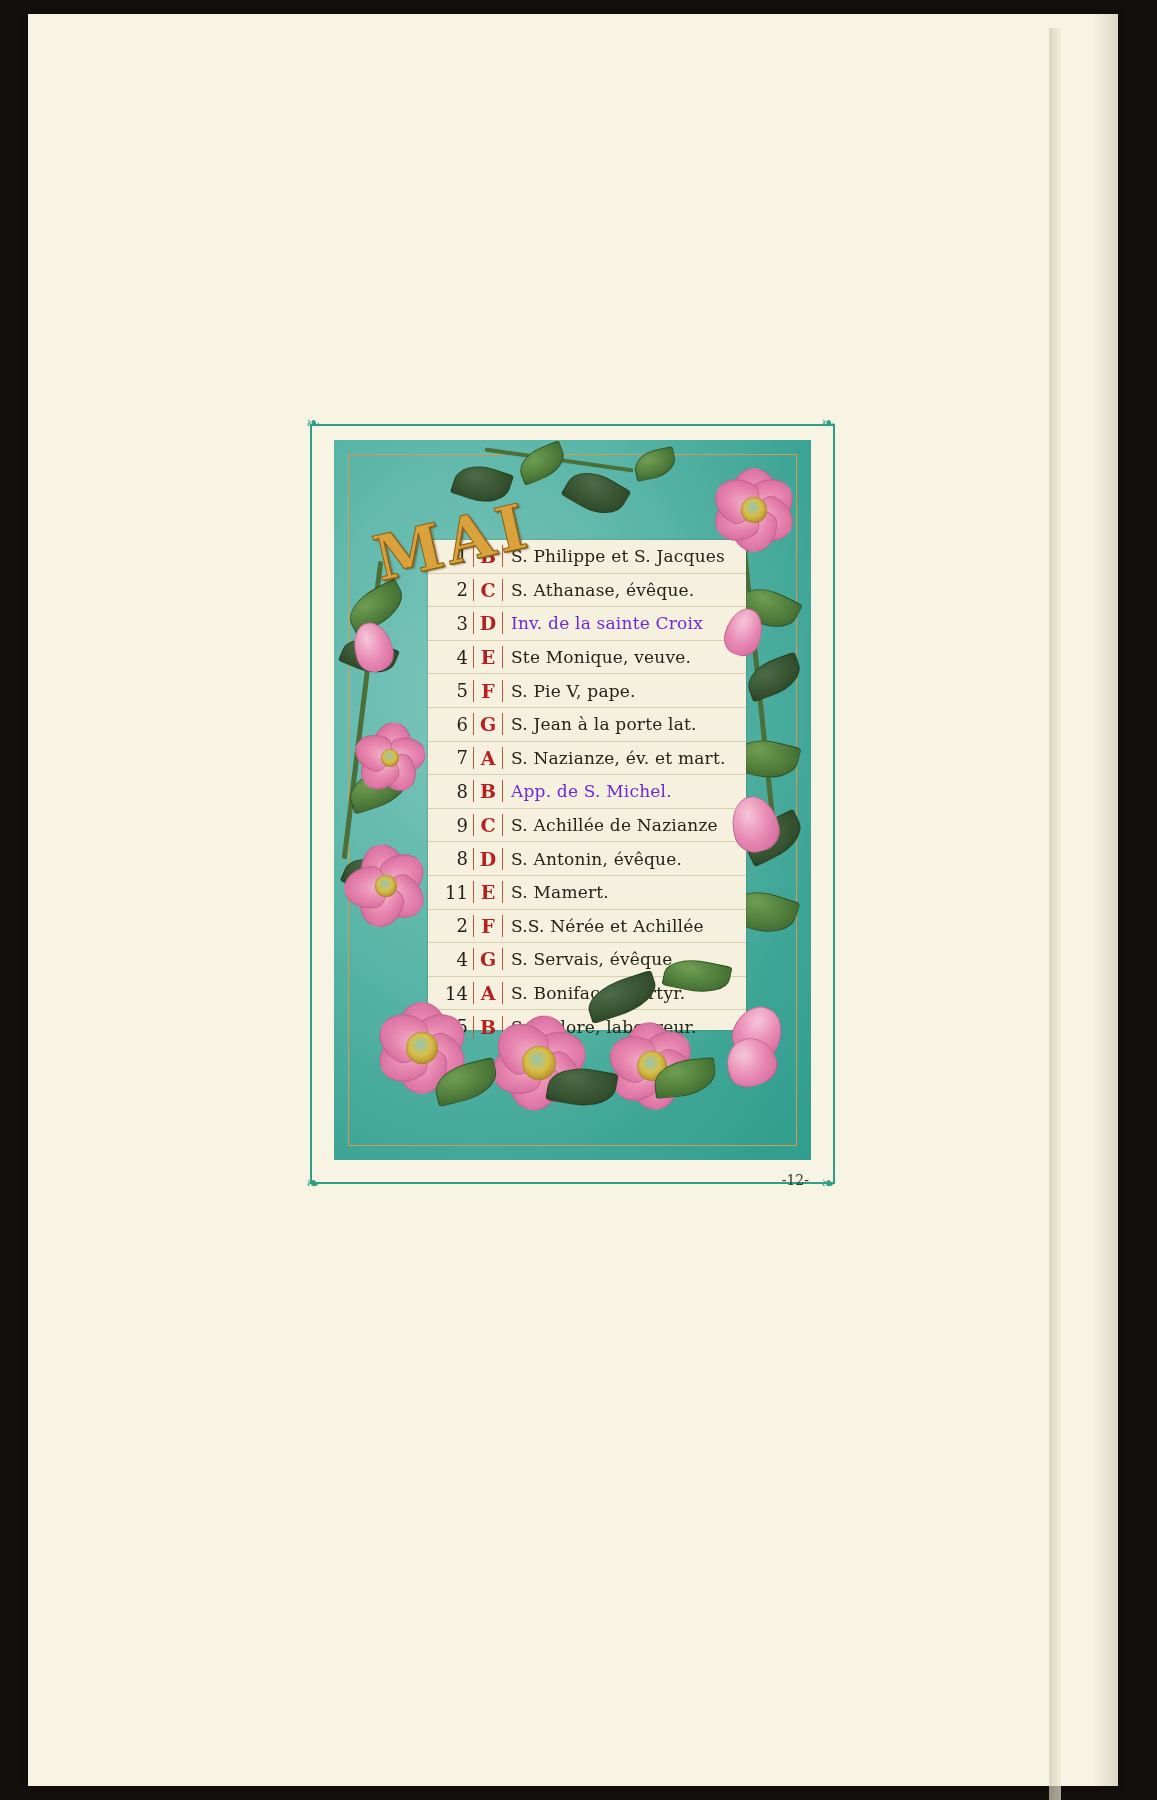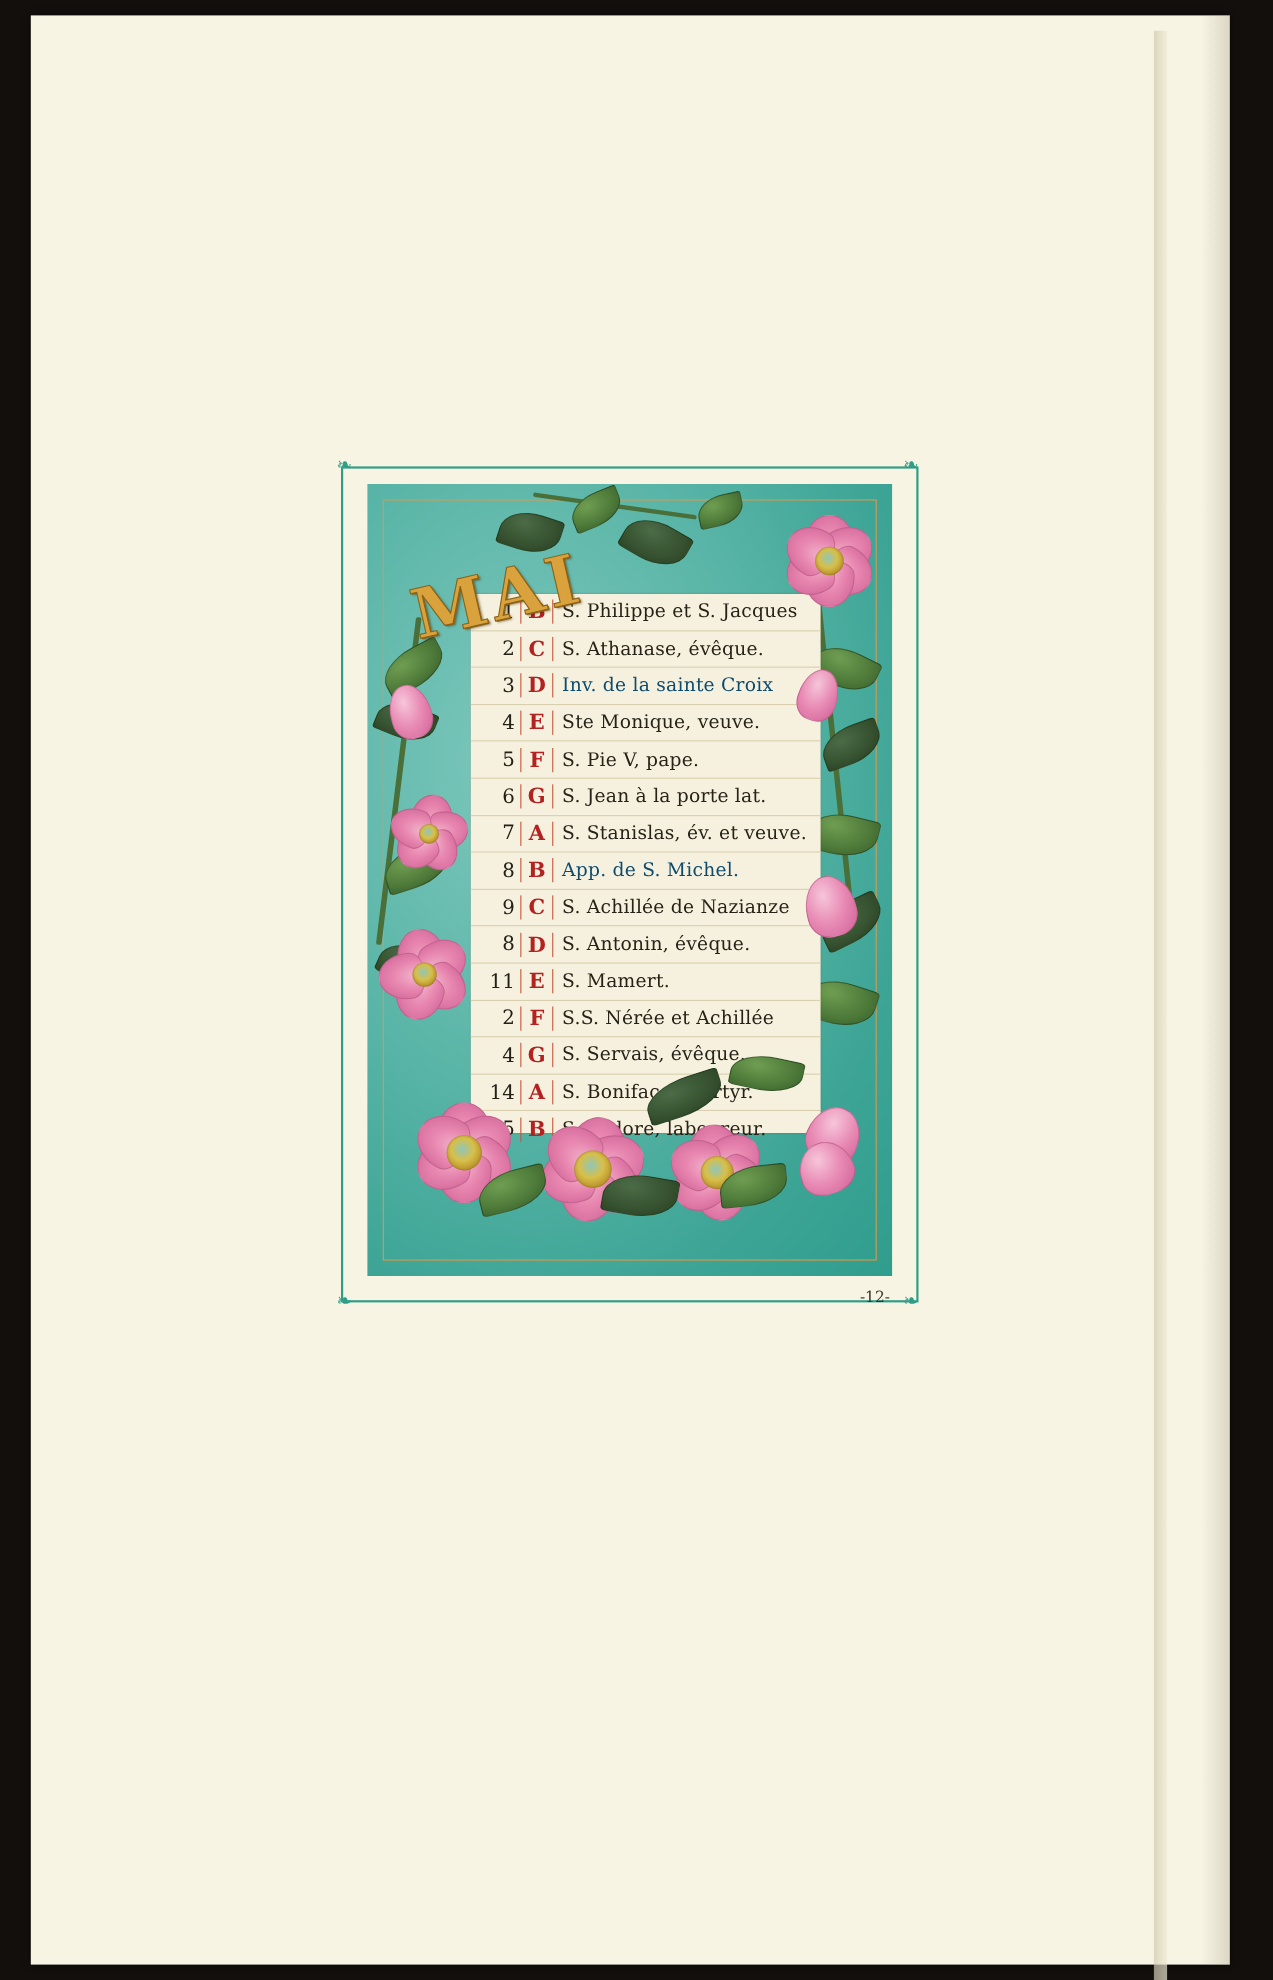--- a/index.html
+++ b/index.html
@@ -88,21 +88,21 @@
     border-left:1px solid #c6563a;
     border-right:1px solid #c6563a;
   }
   .feast{
     flex:1;padding-left:8px;
     font-size:17px;color:#262217;
     white-space:nowrap;overflow:hidden;
     font-family:"DejaVu Serif", serif;
     letter-spacing:.2px;
   }
-  .feast.red{color:#0c4a6e;}
+  .feast.red{color:#6d28d9;}
   
   #month{
     position:absolute;
     left:40px;top:62px;
     width:190px;height:84px;
     font-family:"DejaVu Serif", serif;
     font-size:62px;font-weight:bold;
     color:#d9a23c;
     letter-spacing:4px;
     transform:rotate(-13deg);
@@ -218,21 +218,21 @@
           <span class="feast">S. Pie V, pape.</span>
         </div>
         <div class="row">
           <span class="day-num">6</span>
           <span class="letter">G</span>
           <span class="feast">S. Jean à la porte lat.</span>
         </div>
         <div class="row">
           <span class="day-num">7</span>
           <span class="letter">A</span>
-          <span class="feast">S. Stanislas, év. et veuve.</span>
+          <span class="feast">S. Nazianze, év. et mart.</span>
         </div>
         <div class="row">
           <span class="day-num">8</span>
           <span class="letter">B</span>
           <span class="feast red">App. de S. Michel.</span>
         </div>
         <div class="row">
           <span class="day-num">9</span>
           <span class="letter">C</span>
           <span class="feast">S. Achillée de Nazianze</span>

